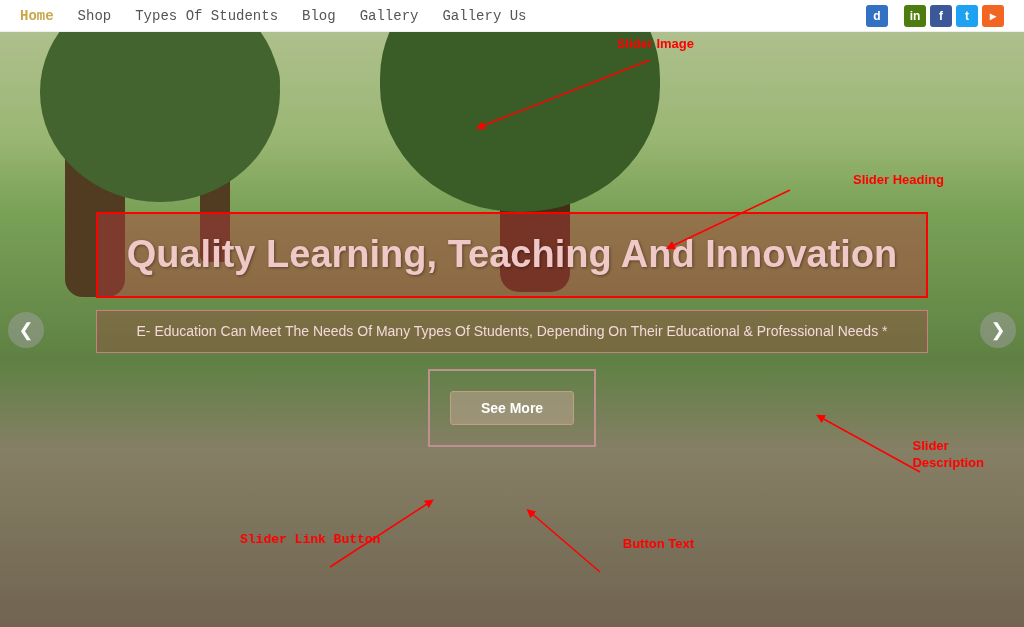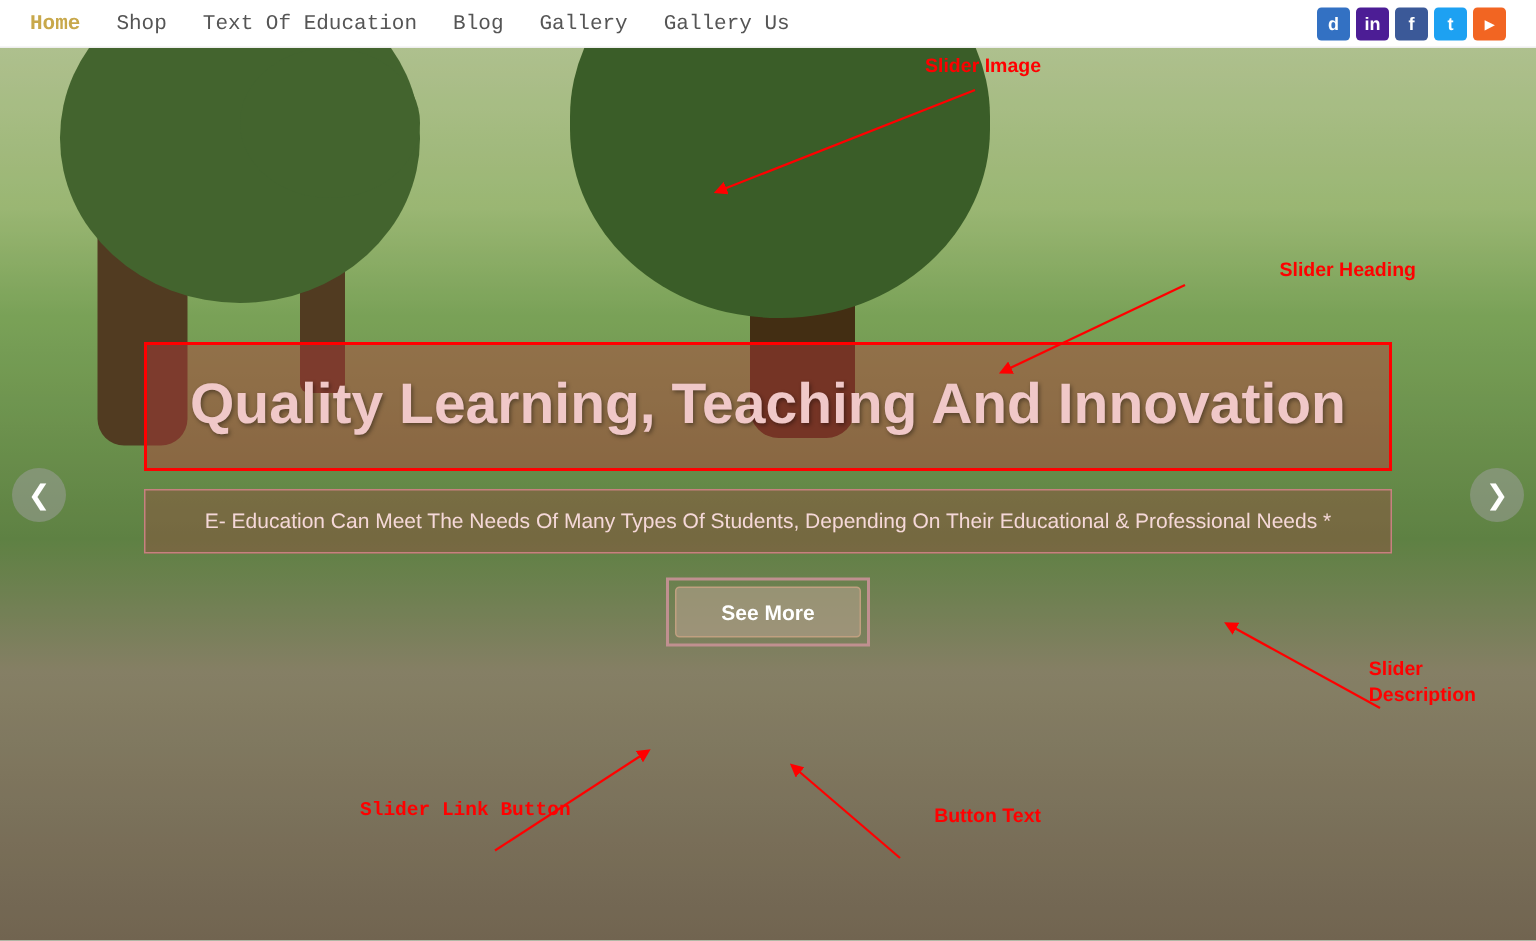--- a/index.html
+++ b/index.html
@@ -26,21 +26,21 @@
     .social-icon {
       width: 22px; height: 22px;
       display: inline-flex; align-items: center; justify-content: center;
       border-radius: 3px;
       font-size: 12px;
       font-weight: bold;
       color: #fff;
       cursor: pointer;
     }
     .si-delicious { background: #3371c3; }
-    .si-linkedin  { background: #4c1d95; }
+    .si-linkedin  { background: #4d7c0f; margin-left: 12px; }
     .si-facebook  { background: #3b5998; }
     .si-twitter   { background: #1da1f2; }
     .si-rss       { background: #f26522; }
 
     
     .hero {
       position: relative;
       width: 1024px;
       height: 595px;
       overflow: hidden;
@@ -137,21 +137,21 @@
       color: #f5d8d8;
       font-size: 14px;
       line-height: 1.5;
     }
     .hero-btn-wrap {
       display: flex;
       justify-content: center;
     }
     .hero-btn-box {
       border: 2px solid #c09090;
-      padding: 4px;
+      padding: 20px;
       display: inline-block;
     }
     .hero-btn {
       background: rgba(180, 160, 140, 0.6);
       border: 1px solid #c0a080;
       color: #fff;
       padding: 8px 30px;
       font-size: 14px;
       font-weight: bold;
       cursor: pointer;
@@ -180,21 +180,21 @@
       pointer-events: none;
     }
   </style>
 </head>
 <body>
 
 <nav>
   <div class="nav-links">
     <a class="active">Home</a>
     <a>Shop</a>
-    <a>Text Of Education</a>
+    <a>Types Of Students</a>
     <a>Blog</a>
     <a>Gallery</a>
     <a>Gallery Us</a>
   </div>
   <div class="nav-social">
     <span class="social-icon si-delicious">d</span>
     <span class="social-icon si-linkedin">in</span>
     <span class="social-icon si-facebook">f</span>
     <span class="social-icon si-twitter">t</span>
     <span class="social-icon si-rss">▸</span>

